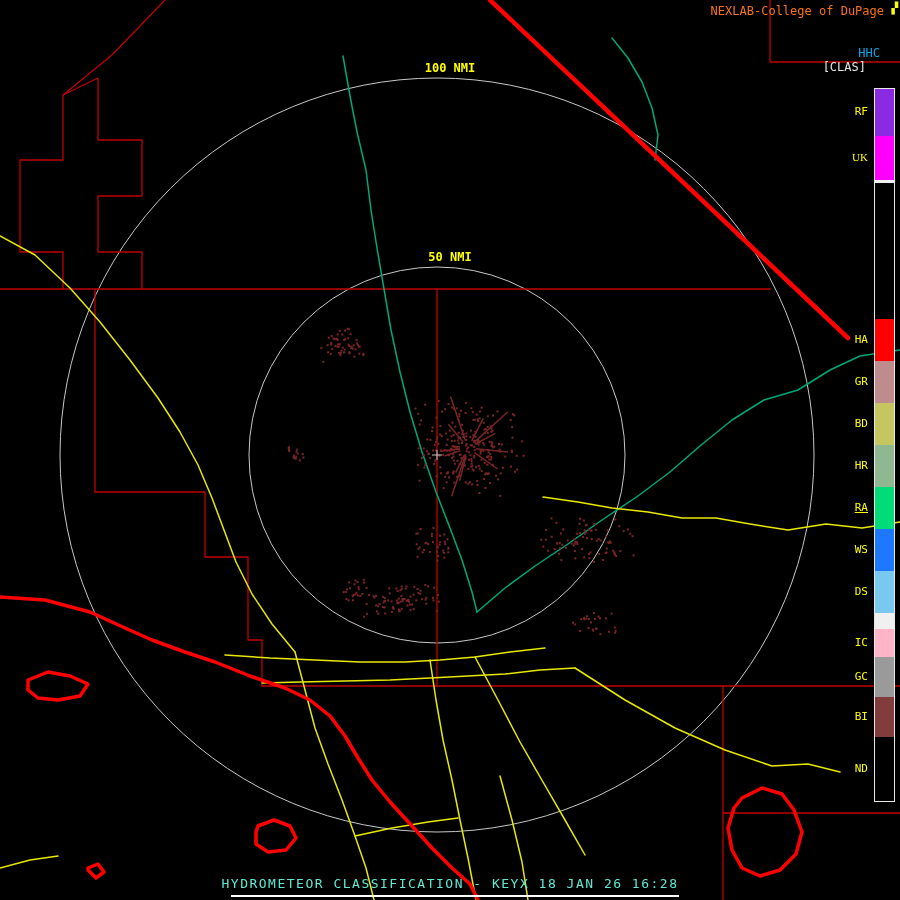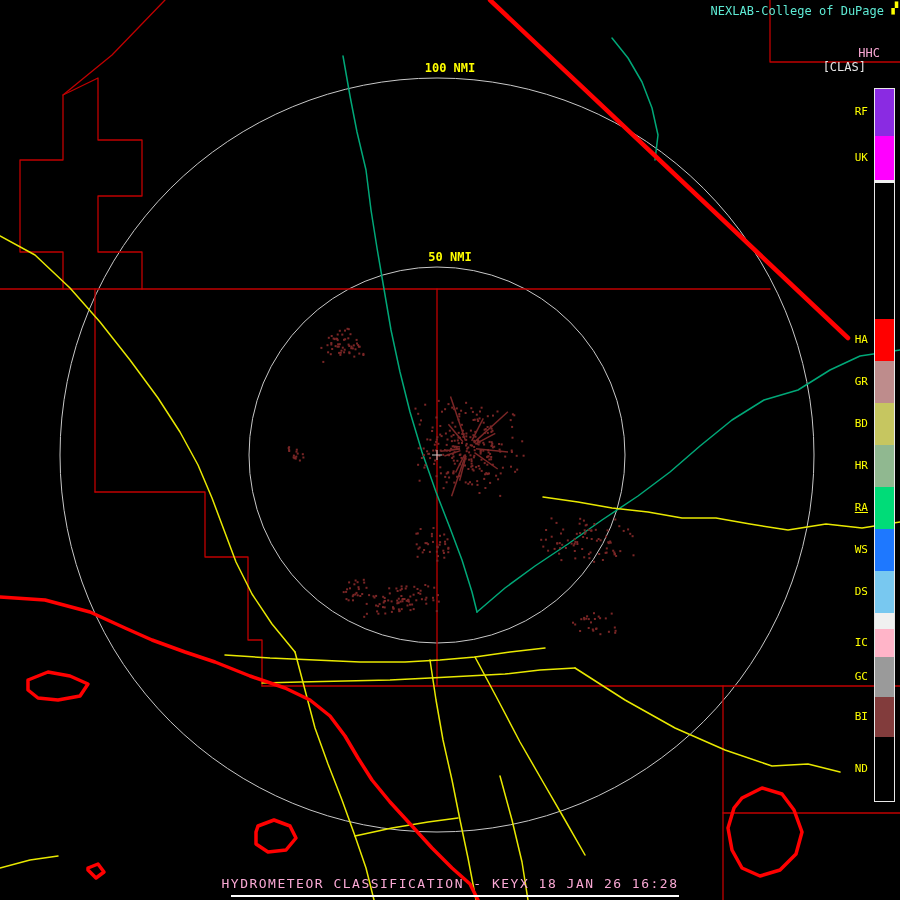--- a/index.html
+++ b/index.html
@@ -1,28 +1,28 @@
 <!DOCTYPE html>
 <html><head>
 <meta charset="utf-8">
 <style>
   html,body{margin:0;padding:0;background:#000;}
   .screen{position:relative;width:900px;height:900px;background:#000;overflow:hidden;
           font-family:"DejaVu Sans Mono","Liberation Mono",monospace;}
   svg#map{position:absolute;top:0;left:0;}
-  .brand{position:absolute;top:4px;right:16px;color:#5eead4;font-size:12px;white-space:pre;}
+  .brand{position:absolute;top:4px;right:16px;color:#f97316;font-size:12px;white-space:pre;}
   .brand-icon{position:absolute;top:3px;right:2px;color:#FFFF00;font-size:11px;line-height:12px;}
-  .prod{position:absolute;top:46px;right:20px;color:#f9a8d4;font-size:12px;}
+  .prod{position:absolute;top:46px;right:20px;color:#0ea5e9;font-size:12px;}
   .clas{position:absolute;top:60px;right:34px;color:#e5e5e5;font-size:12px;}
   #colorbar{position:absolute;top:88px;left:840px;width:56px;}
   #clabels{position:absolute;top:0;left:0;width:28px;}
   .cb-label{display:flex;align-items:center;justify-content:flex-end;color:#FFFF00;font-size:11px;}
   #cbar{position:absolute;top:0;left:34px;width:19px;border:1px solid #E8E8E8;}
   .cb-seg{width:19px;}
-  .status{position:absolute;top:876px;left:0;width:100%;text-align:center;color:#f9a8d4;
+  .status{position:absolute;top:876px;left:0;width:100%;text-align:center;color:#5eead4;
           font-size:13px;letter-spacing:1.5px;white-space:pre;}
   .status-line{position:absolute;top:895px;left:231px;width:448px;height:2px;background:#FFFFFF;}
 </style>
 </head>
 <body>
 
 <div class="screen">
   <svg id="map" width="900" height="900" viewBox="0 0 900 900">
       <g>
         <circle cx="437" cy="455" r="188" fill="none" stroke="#C8C8C8" stroke-width="1"></circle>
@@ -650,21 +650,21 @@
 
   <div class="brand">NEXLAB-College of DuPage</div>
   <div class="brand-icon">▞</div>
 
   <div class="prod">HHC</div>
   <div class="clas">[CLAS]</div>
 
   <div id="colorbar">
     <div id="clabels">
         <div class="cb-label" style="height: 47px;">RF</div>
-        <div class="cb-label" style="height: 44px;">UK</div>
+        <div class="cb-label" style="height: 44px; font-family: Liberation Serif, serif;">UK</div>
         <div class="cb-label" style="height: 3px;"></div>
         <div class="cb-label" style="height: 136px;"></div>
         <div class="cb-label" style="height: 42px;">HA</div>
         <div class="cb-label" style="height: 42px;">GR</div>
         <div class="cb-label" style="height: 42px;">BD</div>
         <div class="cb-label" style="height: 42px;">HR</div>
         <div class="cb-label" style="height: 42px; text-decoration: underline;">RA</div>
         <div class="cb-label" style="height: 42px;">WS</div>
         <div class="cb-label" style="height: 42px;">DS</div>
         <div class="cb-label" style="height: 16px;"></div>

